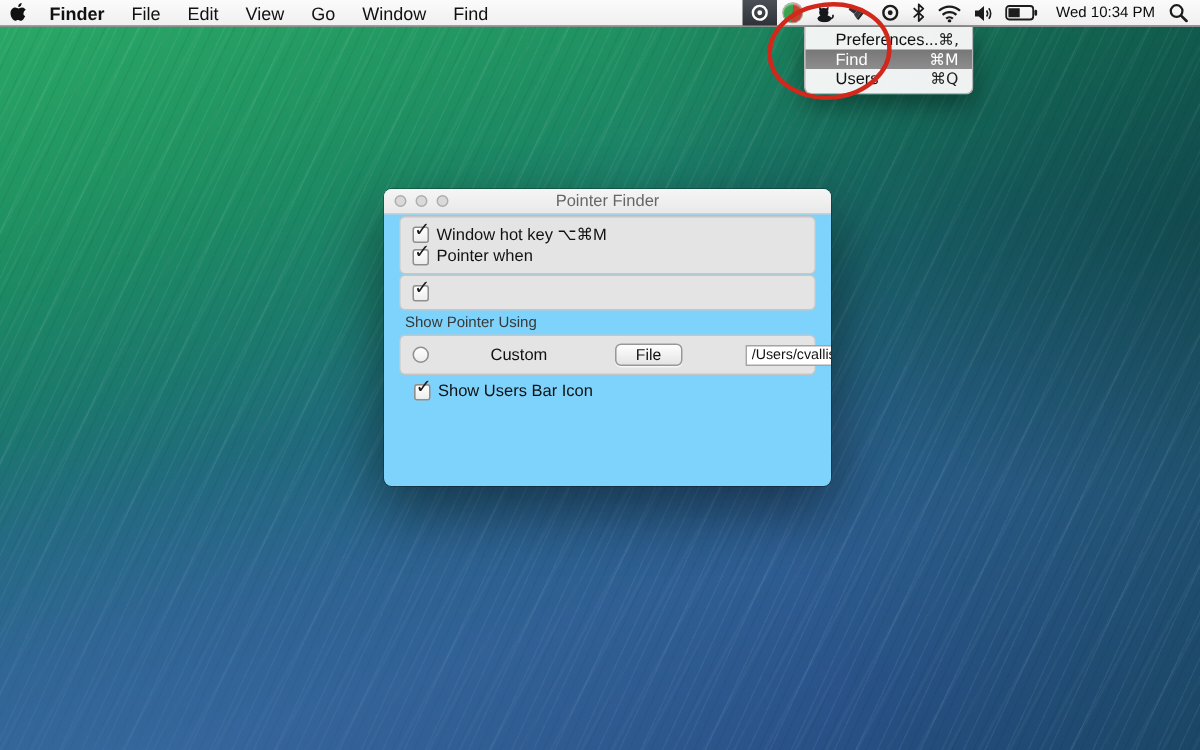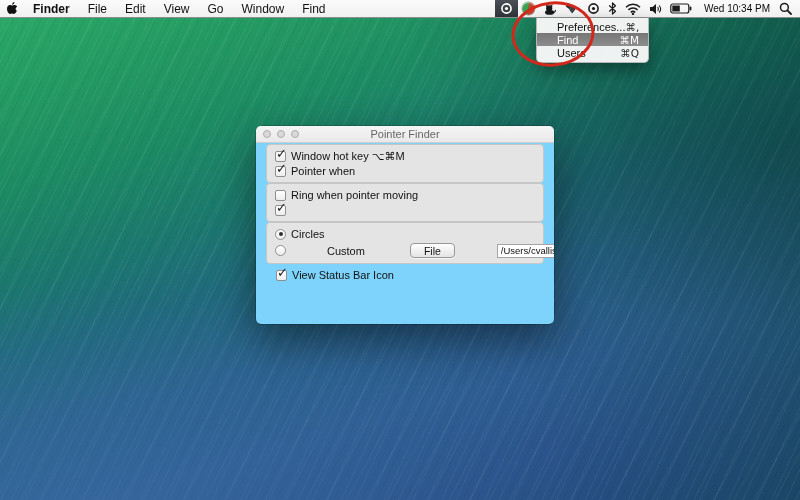--- a/index.html
+++ b/index.html
@@ -259,47 +259,40 @@
       <div class="row">
         <span class="cb checked">
             <span class="mark">✓</span>
           </span>
         <span>Pointer when</span>
       </div>
     </div>
 
     <div class="groupbox">
       <div class="row">
-        <span class="cb"></span>
-        <span>Ring when pointer moving</span>
-      </div>
-      <div class="row">
-        <span class="cb checked">
-            <span class="mark">✓</span>
-          </span>
-      </div>
-    </div>
-
+        <span class="cb checked">
+            <span class="mark">✓</span>
+          </span>
+      </div>
+    </div>
+
+    <div class="sec-label">Show Pointer Using</div>
     <div class="groupbox">
-      <div class="row">
-        <span class="rb checked"></span>
-        <span>Circles</span>
-      </div>
       <div class="row custom-row">
         <span class="rb"></span>
         <span>Custom</span>
         <button class="file-btn">File</button>
         <input class="path-field" readonly="" value="/Users/cvallis/Pictures/Icons/Neko/icon2" style="">
       </div>
     </div>
 
     <div class="footer">
       <div class="row">
         <span class="cb checked">
             <span class="mark">✓</span>
           </span>
-        <span>View Status Bar Icon</span>
+        <span>Show Users Bar Icon</span>
       </div>
 
     </div>
 
   </div>
 </div>
 
 </body></html>

